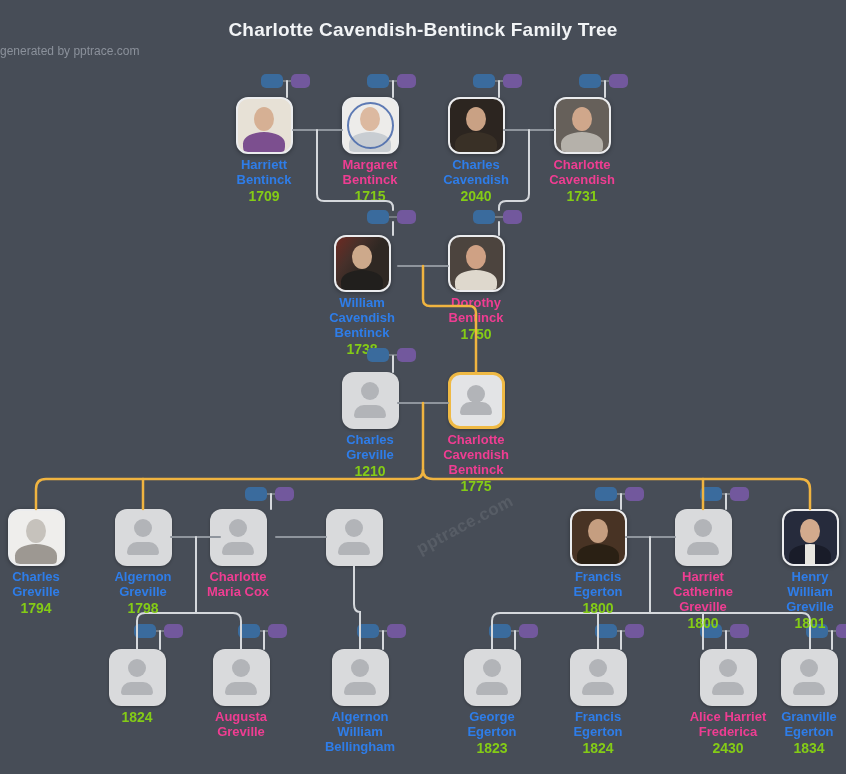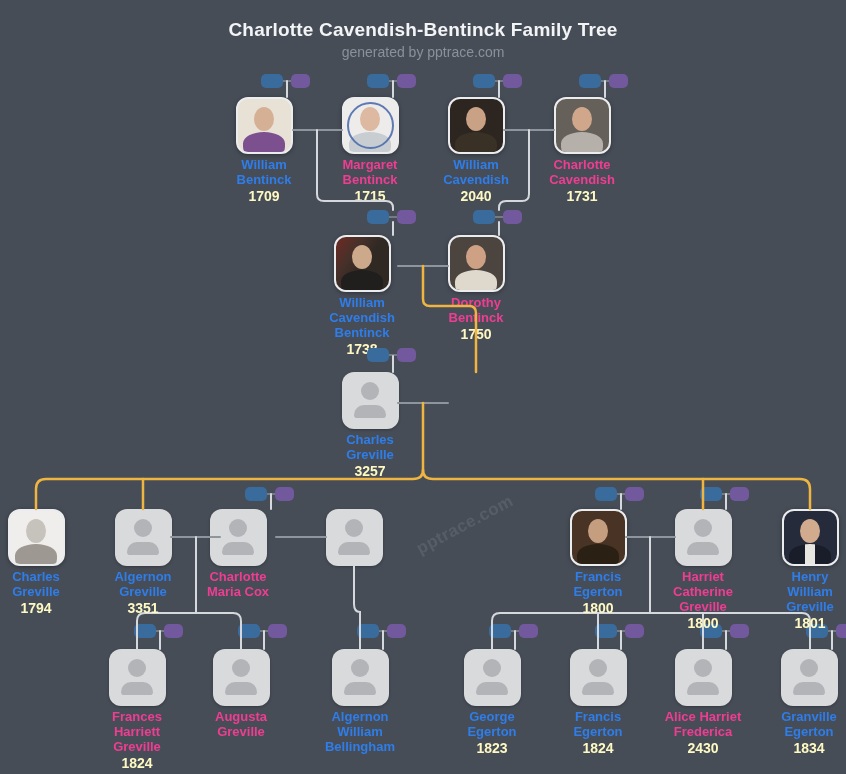--- a/index.html
+++ b/index.html
@@ -2,21 +2,21 @@
 <html><head>
 <meta charset="utf-8">
 <style>
   html,body{margin:0;padding:0;background:#474d57;}
   .stage{position:relative;width:846px;height:774px;background:#474d57;overflow:hidden;
          font-family:"Liberation Sans",sans-serif;}
 
   
   .title{position:absolute;top:19px;left:0;width:100%;text-align:center;color:#f2f4f6;
          font-size:19px;font-weight:700;letter-spacing:.2px;}
-  .subtitle{position:absolute;top:44px;left:0;width:100%;text-align:center;color:#8b919b;font-size:14px;}
+  .subtitle{position:absolute;top:44px;left:0;width:100%;color:#8b919b;font-size:12px;}
 
   
   svg.wires{position:absolute;left:0;top:0;z-index:4;pointer-events:none;}
 
   
   .person{position:absolute;width:84px;}
   .box{position:relative;z-index:1;margin:0 auto;width:57px;height:57px;border-radius:12px;}
   .placeholder{background:#d9dadc;box-shadow:0 1px 3px rgba(0,0,0,.28);}
   .highlighted .box{background:#e3e4e6;border:3px solid #efb944;box-sizing:border-box;}
   .photo{border:2px solid #ebecee;box-sizing:border-box;overflow:hidden;box-shadow:0 1px 4px rgba(0,0,0,.35);}
@@ -37,21 +37,21 @@
   .p-cg{background:#efeeec;} .p-cg .face{background:#c6c2bc;} .p-cg .torso{background:#9d9892;}
   .p-fe{background:#483324;} .p-fe .face{background:#c59e80;} .p-fe .torso{background:#2a2014;}
   .p-hwg{background:#262b3c;} .p-hwg .face{background:#d2aa8d;}
   .p-hwg .torso{background:linear-gradient(90deg,#191c29 37%,#e8e6e0 37%,#e8e6e0 63%,#191c29 63%);}
 
   
   .name-block{position:relative;z-index:2;margin-top:3px;text-align:center;}
   .gen4 .name-block{z-index:6;}
   .pname{font-size:13px;line-height:15px;font-weight:700;}
   .male .pname{color:#2e7de9;} .female .pname{color:#ef3d92;}
-  .pyear{font-size:14px;line-height:16px;font-weight:600;color:#fef9c3;margin-top:1px;}
+  .pyear{font-size:14px;line-height:16px;font-weight:600;color:#84cc16;margin-top:1px;}
 
   
   .chip{position:absolute;z-index:3;display:flex;align-items:center;height:14px;}
   .chip .f{width:22px;height:14px;border-radius:5px;background:#3a6b9d;}
   .chip .link{width:8px;height:2px;background:#757b83;}
   .chip .m{width:19px;height:14px;border-radius:5px;background:#72589d;}
 
   .watermark{position:absolute;left:418px;top:540px;z-index:1;color:rgba(255,255,255,.09);
              font-size:17px;font-weight:700;letter-spacing:.5px;transform:rotate(-28deg);transform-origin:left center;}
 </style>
@@ -199,41 +199,41 @@
       <span class="link"></span>
       <span class="m"></span>
     </div>
 
   <div class="person male" style="left:222px;top:97px">
     <div class="box photo p-wb">
         <div class="face"></div>
         <div class="torso"></div>
       </div>
     <div class="name-block">
-        <div class="pname">William Bentinck</div>
+        <div class="pname">Harriett Bentinck</div>
         <div class="pyear">1709</div>
       </div>
   </div>
   <div class="person female" style="left:328px;top:97px">
     <div class="box photo p-mb">
         <div class="face"></div>
         <div class="torso"></div>
       </div>
     <div class="name-block">
         <div class="pname">Margaret Bentinck</div>
         <div class="pyear">1715</div>
       </div>
   </div>
   <div class="person male" style="left:434px;top:97px">
     <div class="box photo p-wc">
         <div class="face"></div>
         <div class="torso"></div>
       </div>
     <div class="name-block">
-        <div class="pname">William Cavendish</div>
+        <div class="pname">Charles Cavendish</div>
         <div class="pyear">2040</div>
       </div>
   </div>
   <div class="person female" style="left:540px;top:97px">
     <div class="box photo p-cc">
         <div class="face"></div>
         <div class="torso"></div>
       </div>
     <div class="name-block">
         <div class="pname">Charlotte Cavendish</div>
@@ -262,42 +262,52 @@
       </div>
   </div>
 
   <div class="person male" style="left:328px;top:372px">
     <div class="box placeholder">
         <div class="ph-head"></div>
         <div class="ph-shoulders"></div>
       </div>
     <div class="name-block">
         <div class="pname">Charles Greville</div>
-        <div class="pyear">3257</div>
+        <div class="pyear">1210</div>
+      </div>
+  </div>
+  <div class="person female highlighted" style="left:434px;top:372px">
+    <div class="box placeholder">
+        <div class="ph-head"></div>
+        <div class="ph-shoulders"></div>
+      </div>
+    <div class="name-block">
+        <div class="pname">Charlotte Cavendish Bentinck</div>
+        <div class="pyear">1775</div>
       </div>
   </div>
 
   <div class="person male gen4" style="left:-6px;top:509px">
     <div class="box photo p-cg">
         <div class="face"></div>
         <div class="torso"></div>
       </div>
     <div class="name-block">
         <div class="pname">Charles Greville</div>
         <div class="pyear">1794</div>
       </div>
   </div>
   <div class="person male gen4" style="left:101px;top:509px">
     <div class="box placeholder">
         <div class="ph-head"></div>
         <div class="ph-shoulders"></div>
       </div>
     <div class="name-block">
         <div class="pname">Algernon Greville</div>
-        <div class="pyear">3351</div>
+        <div class="pyear">1798</div>
       </div>
   </div>
   <div class="person female gen4" style="left:196px;top:509px">
     <div class="box placeholder">
         <div class="ph-head"></div>
         <div class="ph-shoulders"></div>
       </div>
     <div class="name-block">
         <div class="pname">Charlotte Maria Cox</div>
         <div class="pyear"></div>
@@ -343,21 +353,20 @@
         <div class="pyear">1801</div>
       </div>
   </div>
 
   <div class="person female" style="left:95px;top:649px">
     <div class="box placeholder">
         <div class="ph-head"></div>
         <div class="ph-shoulders"></div>
       </div>
     <div class="name-block">
-        <div class="pname">Frances Harriett Greville</div>
         <div class="pyear">1824</div>
       </div>
   </div>
   <div class="person male" style="left:318px;top:649px">
     <div class="box placeholder">
         <div class="ph-head"></div>
         <div class="ph-shoulders"></div>
       </div>
     <div class="name-block">
         <div class="pname">Algernon William Bellingham</div>
@@ -387,21 +396,21 @@
   <div class="person male" style="left:556px;top:649px">
     <div class="box placeholder">
         <div class="ph-head"></div>
         <div class="ph-shoulders"></div>
       </div>
     <div class="name-block">
         <div class="pname">Francis Egerton</div>
         <div class="pyear">1824</div>
       </div>
   </div>
-  <div class="person female" style="left:661px;top:649px">
+  <div class="person female" style="left:686px;top:649px">
     <div class="box placeholder">
         <div class="ph-head"></div>
         <div class="ph-shoulders"></div>
       </div>
     <div class="name-block">
         <div class="pname">Alice Harriet Frederica</div>
         <div class="pyear">2430</div>
       </div>
   </div>
   <div class="person male" style="left:767px;top:649px">

